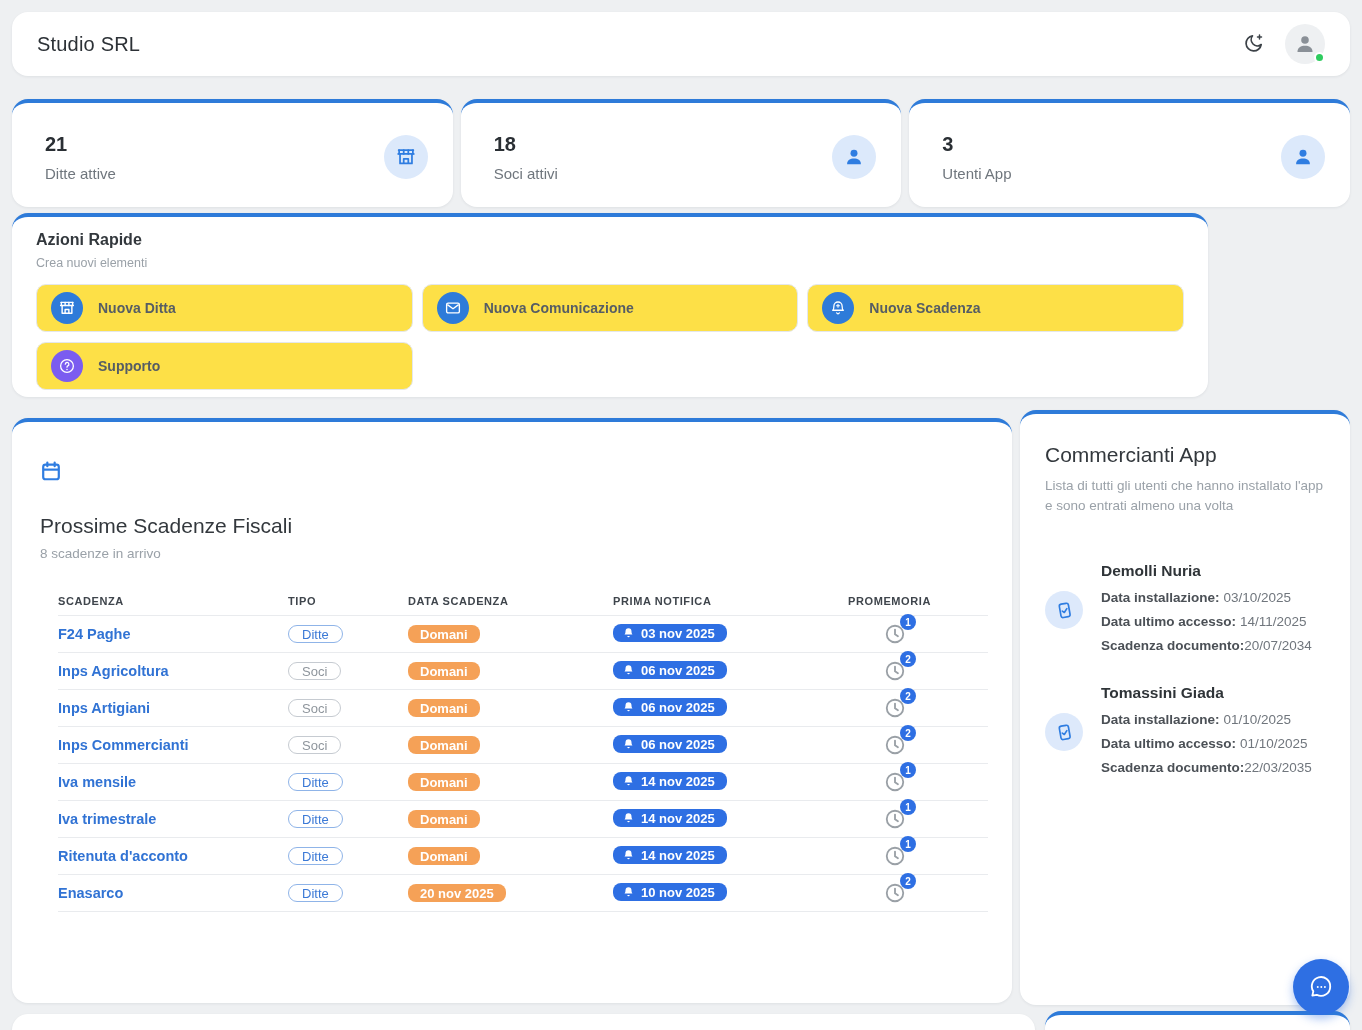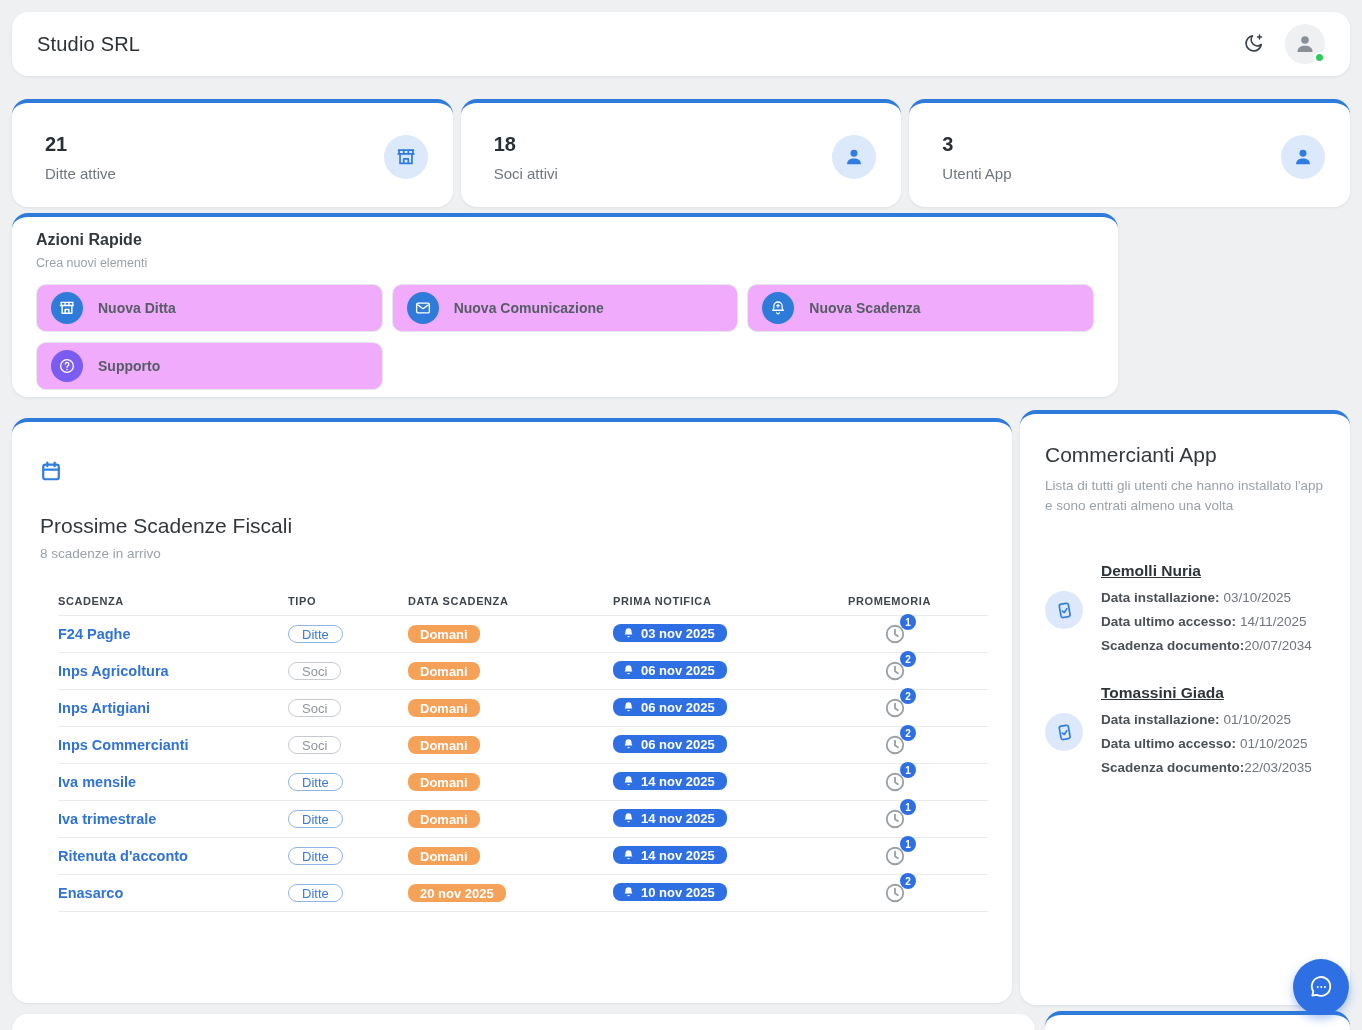--- a/index.html
+++ b/index.html
@@ -34,26 +34,26 @@
 
   
   .stats { position:absolute; left:12px; top:99px; width:1338px; display:flex; gap:8px; }
   .stat { flex:1; height:108px; position:relative; padding:30px 33px 0; }
   .stat .num { font-size:20px; font-weight:700; color:#2a2f34; }
   .stat .lbl { font-size:15px; color:#6f767d; margin-top:9px; }
   .stat .bubble { position:absolute; right:25px; top:32px; width:44px; height:44px; border-radius:50%;
     background:#dce9fb; color:#2f7de1; display:flex; align-items:center; justify-content:center; }
 
   
-  .quick { position:absolute; left:12px; top:213px; width:1106px; height:184px; padding:14px 24px 12px; }
+  .quick { position:absolute; left:12px; top:213px; width:1196px; height:184px; padding:14px 24px 12px; }
   .quick h2 { font-size:16px; font-weight:700; color:#33383d; }
   .quick .sub { font-size:12.5px; color:#9aa1a8; margin-top:7px; }
   .actions { margin-top:14px; display:grid; grid-template-columns:repeat(3,1fr); gap:10px 9px; }
   .action {
-    height:48px; background:#f0abfc; border:1px solid #e4e7eb; border-radius:10px;
+    height:48px; background:#fde047; border:1px solid #e4e7eb; border-radius:10px;
     display:flex; align-items:center; padding:0 14px; gap:15px; cursor:pointer;text-align:center;
   }
   .action .circ { width:32px; height:32px; border-radius:50%; display:flex; align-items:center;
     justify-content:center; color:#fff; background:var(--accent,#2e7bd9); flex:0 0 auto; }
   .action .circ.purple { background:var(--purple,#7b5cf0); }
   .action .albl { font-size:14px; font-weight:600; color:#565d64; }
 
   
   .deadlines { position:absolute; left:12px; top:418px; width:1000px; height:585px; padding:32px 24px 0 28px; }
   .dl-head { display:flex; gap:32px;flex-direction:column; }
@@ -78,21 +78,21 @@
     display:flex; align-items:center; justify-content:center; padding:0 2px; }
 
   
   .regs { position:absolute; left:1020px; top:410px; width:330px; height:595px; padding:29px 25px 0; }
   .regs h2 { font-size:21px; font-weight:500; color:#33383d; }
   .regs .sub { font-size:13.5px; line-height:20px; color:#9aa1a8; margin-top:9px; }
   .entry { display:flex; gap:18px; margin-top:46px; }
   .entry + .entry { margin-top:26px; }
   .entry .bubble { width:38px; height:38px; border-radius:50%; background:#dde9fb; color:#2f7de1;
     flex:0 0 auto; display:flex; align-items:center; justify-content:center; align-self:center; }
-  .entry .name { font-size:15.5px; font-weight:600; color:#2f3438; margin-bottom:6px;text-decoration:underline; }
+  .entry .name { font-size:15.5px; font-weight:600; color:#2f3438; margin-bottom:6px; }
   .rline { font-size:13.5px; line-height:24px; white-space:nowrap; }
   .rlabel { font-weight:700; color:#4b5056; }
   .rvalue { color:#70767d; margin-left:4px; }
   .rvalue.tight { margin-left:0; }
 
   
   .bottom-left { position:absolute; left:12px; top:1014px; width:1023px; height:60px; }
   .bottom-right { position:absolute; left:1045px; top:1011px; width:305px; height:60px; }
 
   

